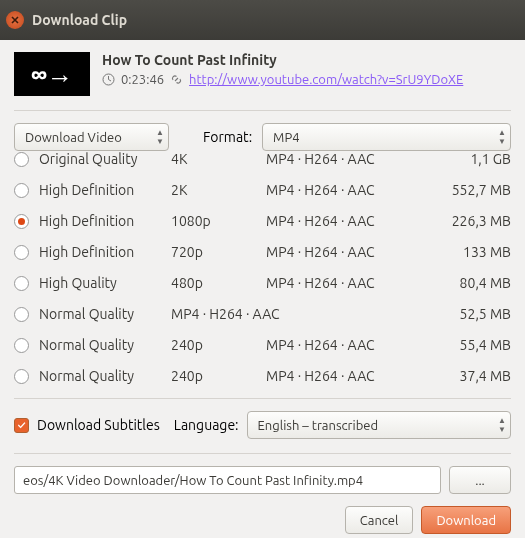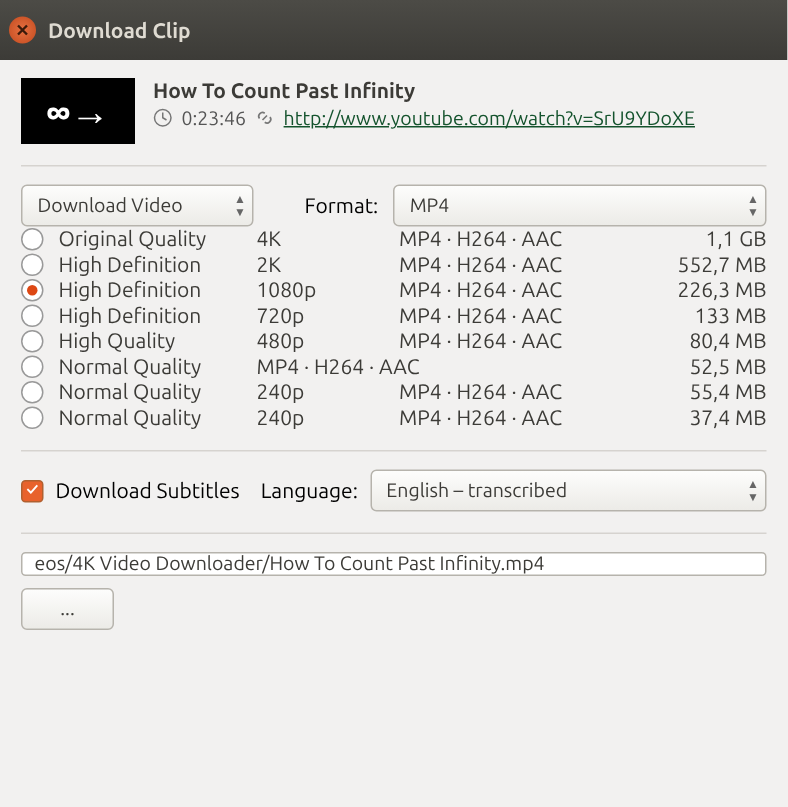--- a/index.html
+++ b/index.html
@@ -14,59 +14,59 @@
   }
   .titlebar .close svg { width: 10px; height: 10px; }
   .titlebar .title { color: #dfdbd2; font-size: 14px; font-weight: bold; }
   .content { padding: 12px 14px 10px 14px; }
   .header { display: flex; gap: 12px; align-items: flex-start; }
   .thumb {
     width: 76px; height: 44px; background: #000; display: flex; align-items: center; justify-content: center;
     color: #fff; font-size: 26px; font-weight: bold;
   }
   .vidtitle { font-weight: bold; font-size: 14px; color: #3c3b37; margin-bottom: 4px; }
-  .meta { font-size: 13px; color: #555; display: flex; align-items: flex-start; gap: 6px; }
-  .meta .url { color: #14532d; text-decoration: underline; }
+  .meta { font-size: 13px; color: #555; display: flex; align-items: center; gap: 6px; }
+  .meta .url { color: #8b5cf6; text-decoration: underline; }
   .sep { border: none; border-top: 1px solid #d6d3cf; margin: 14px 0 12px 0; }
 
   .row-controls { display: flex; align-items: center; gap: 10px; margin-bottom: 0; }
   .dropdown {
     background: linear-gradient(#fdfdfc, #ecebe7);
     border: 1px solid #b6b3ac; border-radius: 4px; height: 28px;
     display: flex; align-items: center; padding: 0 22px 0 10px; font-size: 13px; color: #3c3b37;
     position: relative; cursor: default;
   }
   .dropdown .arrows {
     position: absolute; right: 4px; top: 4px; font-size: 8px; line-height: 9px; color: #666;
     display: flex; flex-direction: column;
   }
   .label { font-size: 14px; color: #000000; }
 
-  .options { display: flex; flex-direction: column; gap: 1px; margin-bottom: 12px; }
+  .options { display: flex; flex-direction: column; gap: 15px; margin-bottom: 12px; }
   .optrow { display: flex; align-items: center; font-size: 14px; color: #3c3b37; }
   .optrow .radio {
     width: 15px; height: 15px; border-radius: 8px; border: 1px solid #999; background: #fff;
     margin-right: 10px; position: relative; flex: 0 0 auto;
   }
   .optrow .radio.checked::after {
     content: ""; width: 7px; height: 7px; background: #dd4814; border-radius: 4px;
     position: absolute; left: 3px; top: 3px;
   }
   .optrow .qual { width: 132px; }
   .optrow .res { width: 95px; font-weight: normal; }
   .optrow .codec { flex: 1; }
   .optrow .size { width: 80px; text-align: right; }
 
   .subtitlesrow { display: flex; align-items: center; gap: 8px; margin-bottom: 6px; }
   .checkbox {
     width: 15px; height: 15px; border: 1px solid #b06030; border-radius: 3px; background: #e8622c;
     display: flex; align-items: center; justify-content: center; color: #fff; font-size: 11px; font-weight: bold;
   }
 
-  .pathrow { display: flex; gap: 8px; margin-bottom: 12px; flex-direction: column; }
+  .pathrow { display: flex; gap: 8px; margin-bottom: 12px; }
   .pathinput {
     flex: 1; height: 28px; border: 1px solid #b6b3ac; border-radius: 3px;
     background: #fff; padding: 0 8px; font-size: 13px; color: #3c3b37;
   }
   .btn {
     background: linear-gradient(#fdfdfc, #ecebe7);
     border: 1px solid #b6b3ac; border-radius: 4px; height: 28px;
     padding: 0 14px; font-size: 13px; color: #3c3b37; display: flex; align-items: center; cursor: default;
   }
   .btn.primary {
@@ -195,13 +195,17 @@
     </div>
   </div>
 
   <hr class="sep">
 
   <div class="pathrow">
     <input class="pathinput" value="eos/4K Video Downloader/How To Count Past Infinity.mp4" style="">
     <div class="btn" style="width:62px;justify-content:center">...</div>
   </div>
 
+  <div class="actions">
+    <div class="btn">Cancel</div>
+    <div class="btn primary">Download</div>
+  </div>
 </div>
 
 </body></html>

